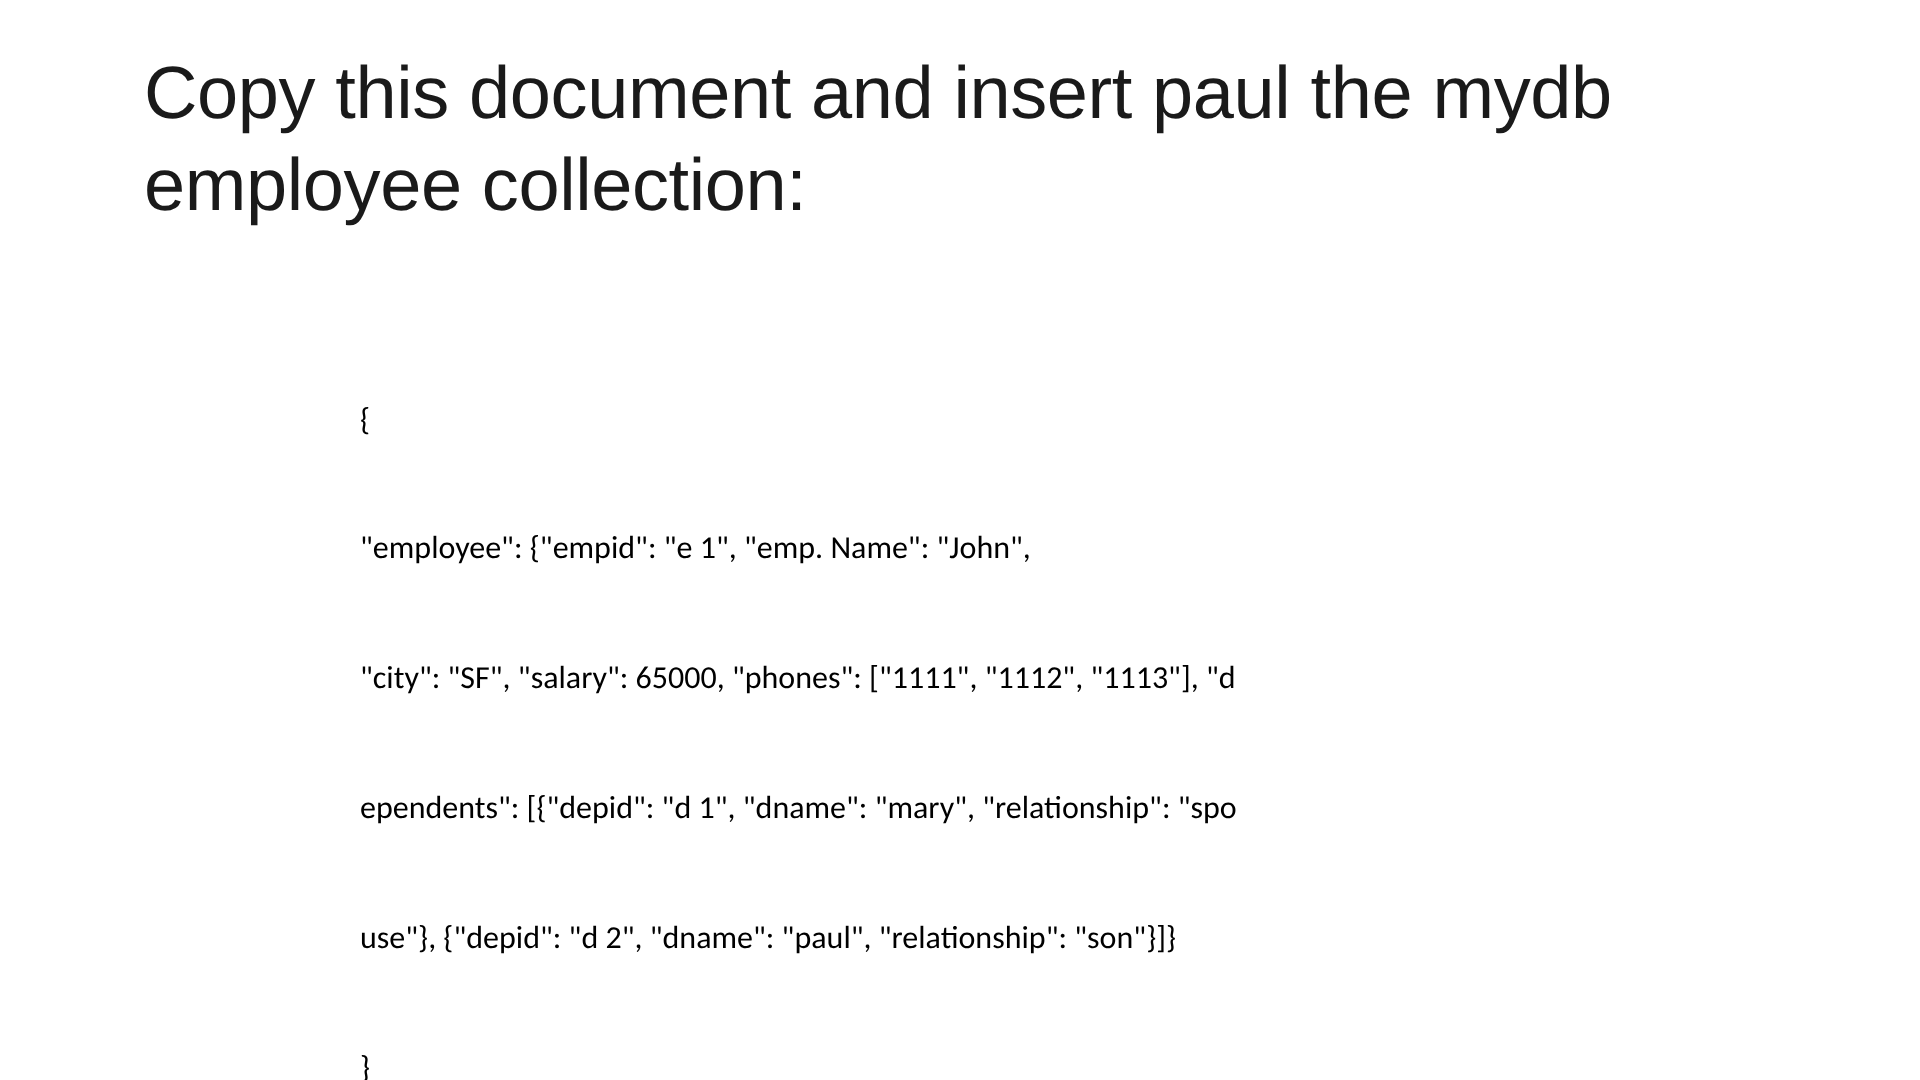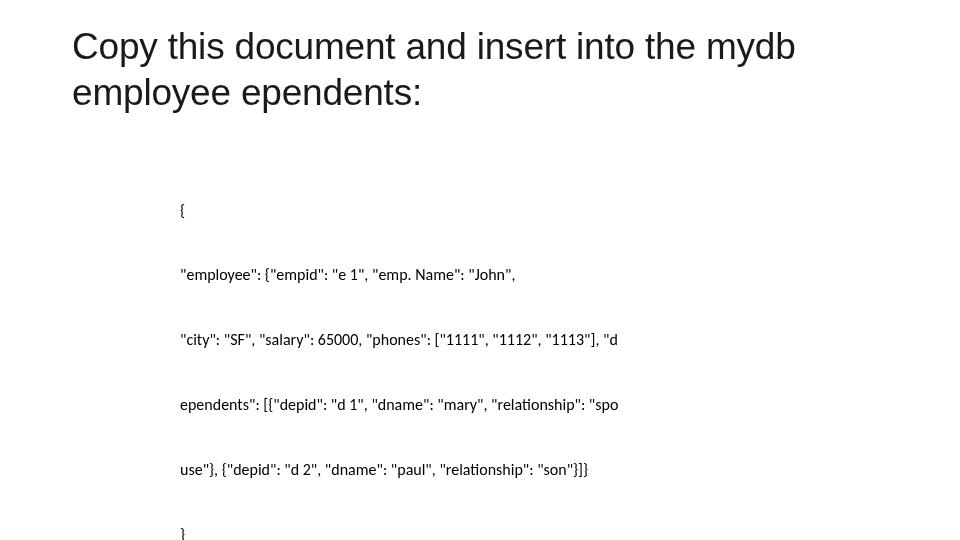--- a/index.html
+++ b/index.html
@@ -33,21 +33,21 @@
       line-height: 1.35;
       color: #000000;
       white-space: pre-wrap;
       max-width: 520px;
     }
   </style>
 </head>
 <body>
 
 <div class="slide">
-  <h1 class="title">Copy this document and insert into the mydb employee ependents:</h1>
+  <h1 class="title">Copy this document and insert paul the mydb employee collection:</h1>
   <div class="code-block">
     <div>{</div>
     <div>"employee": {"empid": "e 1", "emp. Name": "John",</div>
     <div>"city": "SF", "salary": 65000, "phones": ["1111", "1112", "1113"], "d</div>
     <div>ependents": [{"depid": "d 1", "dname": "mary", "relationship": "spo</div>
     <div>use"}, {"depid": "d 2", "dname": "paul", "relationship": "son"}]}</div>
     <div>}</div>
   </div>
 </div>
 

